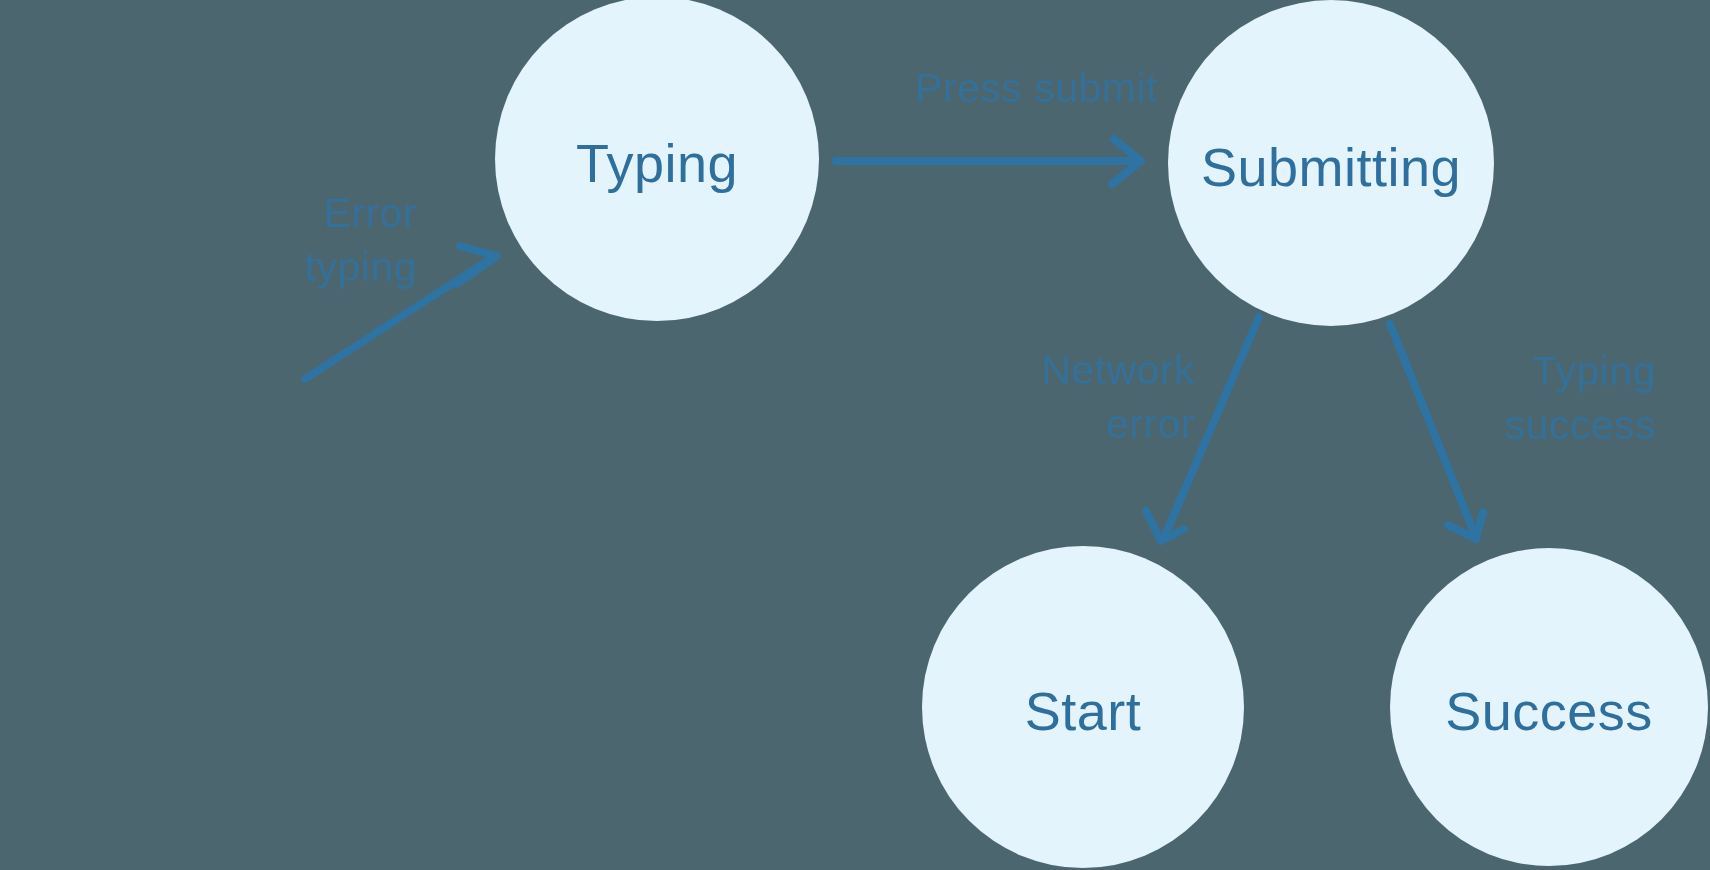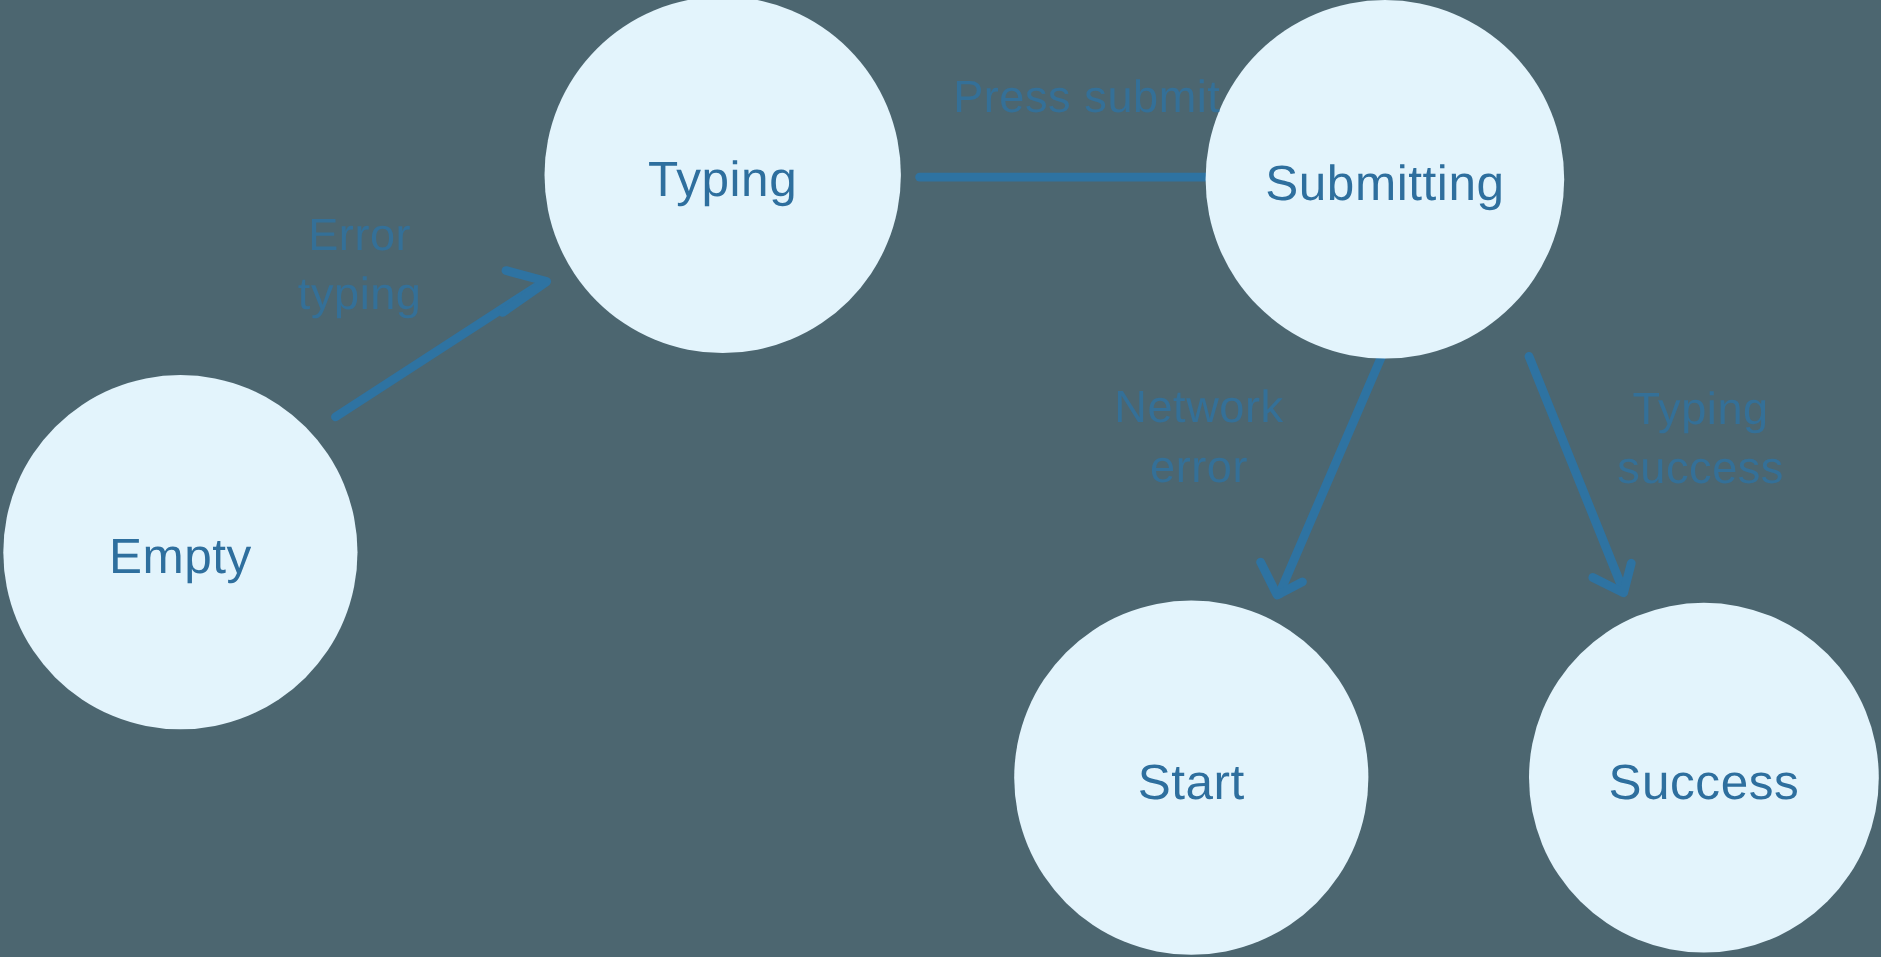--- a/index.html
+++ b/index.html
@@ -32,44 +32,44 @@
   .state {
     position: absolute;
     border-radius: 50%;
     background: #E3F4FC;
     display: flex;
     align-items: center;
     justify-content: center;
   }
   .state-label {
     color: #2E6F9E;
-    font-size: 45px;
+    font-size: 54px;
     font-weight: 500;
     letter-spacing: 0.5px;
     padding-top: 8px;
     white-space: nowrap;
   }
   .edge-label {
     position: absolute;
     transform: translate(-50%, -50%);
     color: #347098;
     font-size: 41px;
     font-weight: 500;
     letter-spacing: 0.5px;
     line-height: 54px;
-    text-align: center;
+    text-align: right;
   }
   #label-start-typing   { left: 327px;  top: 240px; width: 180px; }
   #label-press-submit   { left: 988px;  top: 88px;  width: 340px; }
   #label-network-error  { left: 1090px; top: 397px; width: 210px; }
   #label-network-success{ left: 1546px; top: 398px; width: 220px; }
 
   #state-empty      { left: 3px;    top: 341px; width: 322px; height: 322px; }
   #state-typing     { left: 495px;  top: -3px;  width: 324px; height: 324px; }
-  #state-submitting { left: 1096px; top: 0px;   width: 326px; height: 326px; align-items: center; }
+  #state-submitting { left: 1168px; top: 0px;   width: 326px; height: 326px; align-items: center; }
   #state-error      { left: 922px;  top: 546px; width: 322px; height: 322px; }
   #state-success    { left: 1390px; top: 548px; width: 318px; height: 318px; text-align: center; }
 </style>
 </head>
 <body>
 
 <div class="canvas">
 
   <svg class="arrows-layer" viewBox="0 0 1710 870" xmlns="http://www.w3.org/2000/svg">
     <g>
@@ -83,23 +83,20 @@
     <g>
       <line class="arrow-line" x1="1259" y1="317" x2="1163" y2="540"></line>
       <polyline class="arrow-head" points="1146,511 1161,541 1184,529"></polyline>
     </g>
     <g>
       <line class="arrow-line" x1="1390" y1="324" x2="1475" y2="535"></line>
       <polyline class="arrow-head" points="1448,525 1476,539 1483,512"></polyline>
     </g>
   </svg>
 
-  <div class="state" id="state-empty">
-    <span class="state-label">Empty</span>
-  </div>
 
   <div class="state" id="state-typing">
     <span class="state-label">Typing</span>
   </div>
 
   <div class="state" id="state-submitting">
     <span class="state-label">Submitting</span>
   </div>
 
   <div class="state" id="state-error">

